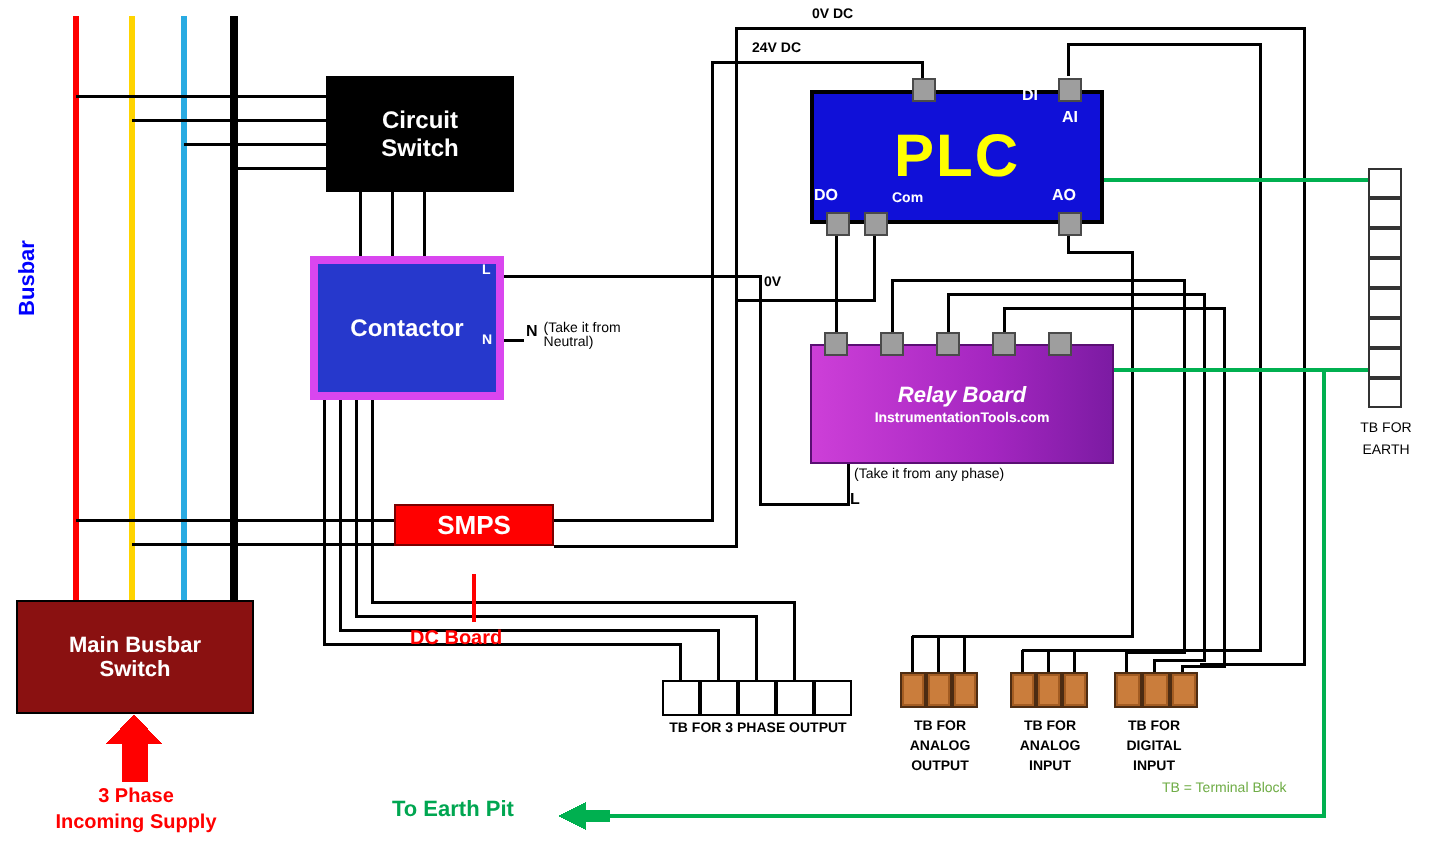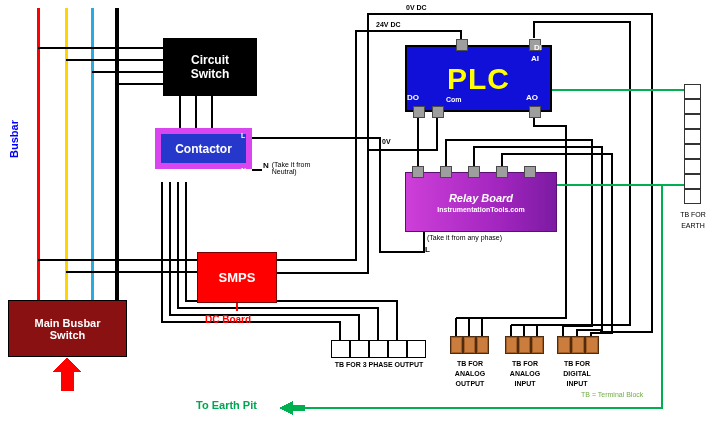--- a/index.html
+++ b/index.html
@@ -3,22 +3,22 @@
 <meta charset="utf-8">
 <style>
   html,body { margin:0; padding:0; background:#ffffff; }
   .stage { position:relative; width:720px; height:434px; background:#ffffff;
            font-family:"Liberation Sans", sans-serif; overflow:hidden; }
   svg.wires { position:absolute; left:0; top:0; z-index:1; }
   .block { position:absolute; z-index:2; display:flex; align-items:center; justify-content:center;
            text-align:center; font-weight:bold; color:#fff; box-sizing:border-box; }
   .cb   { left:163px; top:38px;  width:94px;  height:58px; background:#000; font-size:12px; }
   .cb .inner { width:62px; }
-  .contactor { left:155px; top:128px; width:97px; height:41px; background:#2638cc; border:6px solid #d946ef; font-size:12px; }
-  .smps { left:197px; top:252px; width:80px; height:51px; background:#ff0000; border:1px solid #7a0000; font-size:13px; }
+  .contactor { left:155px; top:128px; width:97px; height:72px; background:#2638cc; border:4px solid #d946ef; font-size:12px; }
+  .smps { left:197px; top:252px; width:80px; height:21px; background:#ff0000; border:1px solid #7a0000; font-size:13px; }
   .mbs  { left:8px; top:300px; width:119px; height:57px; background:#8a1111; border:1px solid #000; font-size:11px; }
   .mbs .inner { width:82px; }
   .plc  { left:405px; top:45px; width:147px; height:67px; background:#1010d8; border:2px solid #000; }
   .plc .title { color:#ffff00; font-size:30px; font-weight:bold; letter-spacing:1px; }
   .relay { left:405px; top:172px; width:152px; height:60px;
            background:linear-gradient(90deg,#cd3fd8 0%, #a426c0 60%, #7c1ba3 100%);
            border:1px solid #5a0f73; flex-direction:column; }
   .relay .t1 { font-size:11px;font-style:italic; }
   .relay .t2 { font-size:7px; font-weight:bold; margin-top:2px; }
   .tab { position:absolute; z-index:3; width:12px; height:12px; background:#9e9e9e;
@@ -119,21 +119,21 @@
   <div class="block plc">
     <span class="title">PLC</span>
   </div>
 
   <div class="tab" style="left:456px; top:39px;"></div>
   <div class="tab" style="left:529px; top:39px;"></div>
   <div class="tab" style="left:413px; top:106px;"></div>
   <div class="tab" style="left:432px; top:106px;"></div>
   <div class="tab" style="left:529px; top:106px;"></div>
 
-  <div class="portlbl" style="left:494px; top:43px;padding-left:40px;">DI</div>
+  <div class="portlbl" style="left:471px; top:43px;padding-left:40px;">DI</div>
   <div class="portlbl" style="left:531px; top:54px;">AI</div>
   <div class="portlbl" style="left:407px; top:93px;">DO</div>
   <div class="portlbl" style="left:446px; top:96px; font-size:7px;">Com</div>
   <div class="portlbl" style="left:526px; top:93px;">AO</div>
 
   <div class="block relay">
     <span class="t1">Relay Board</span>
     <span class="t2">InstrumentationTools.com</span>
   </div>
 
@@ -183,17 +183,21 @@
   <div class="lbl" style="left:263px; top:161px; display:flex; gap:3px; align-items:flex-start;">
     <span style="font-size:8px; font-weight:bold;">N</span>
     <span class="note" style="width:56px; display:inline-block;">(Take it from Neutral)</span>
   </div>
 
   <div class="lbl note" style="left:427px; top:234px;">(Take it from any phase)</div>
   <div class="lbl" style="left:425px; top:245px; font-size:8px; font-weight:bold;">L</div>
 
   <div class="lbl red" style="left:205px; top:314px; font-size:10px;">DC Board</div>
 
+  <div class="lbl red" style="left:8px; top:392px; width:120px; text-align:center; white-space:normal; font-size:10px; line-height:1.3;">
+    <span style="display:block;">3 Phase</span>
+    <span style="display:block;">Incoming Supply</span>
+  </div>
 
   <div class="lbl green" style="left:196px; top:399px; font-size:11px;">To Earth Pit</div>
   <div class="lbl" style="left:581px; top:391px; font-size:7px; color:#70ad47;">TB = Terminal Block</div>
 
 </div>
 
 </body></html>

